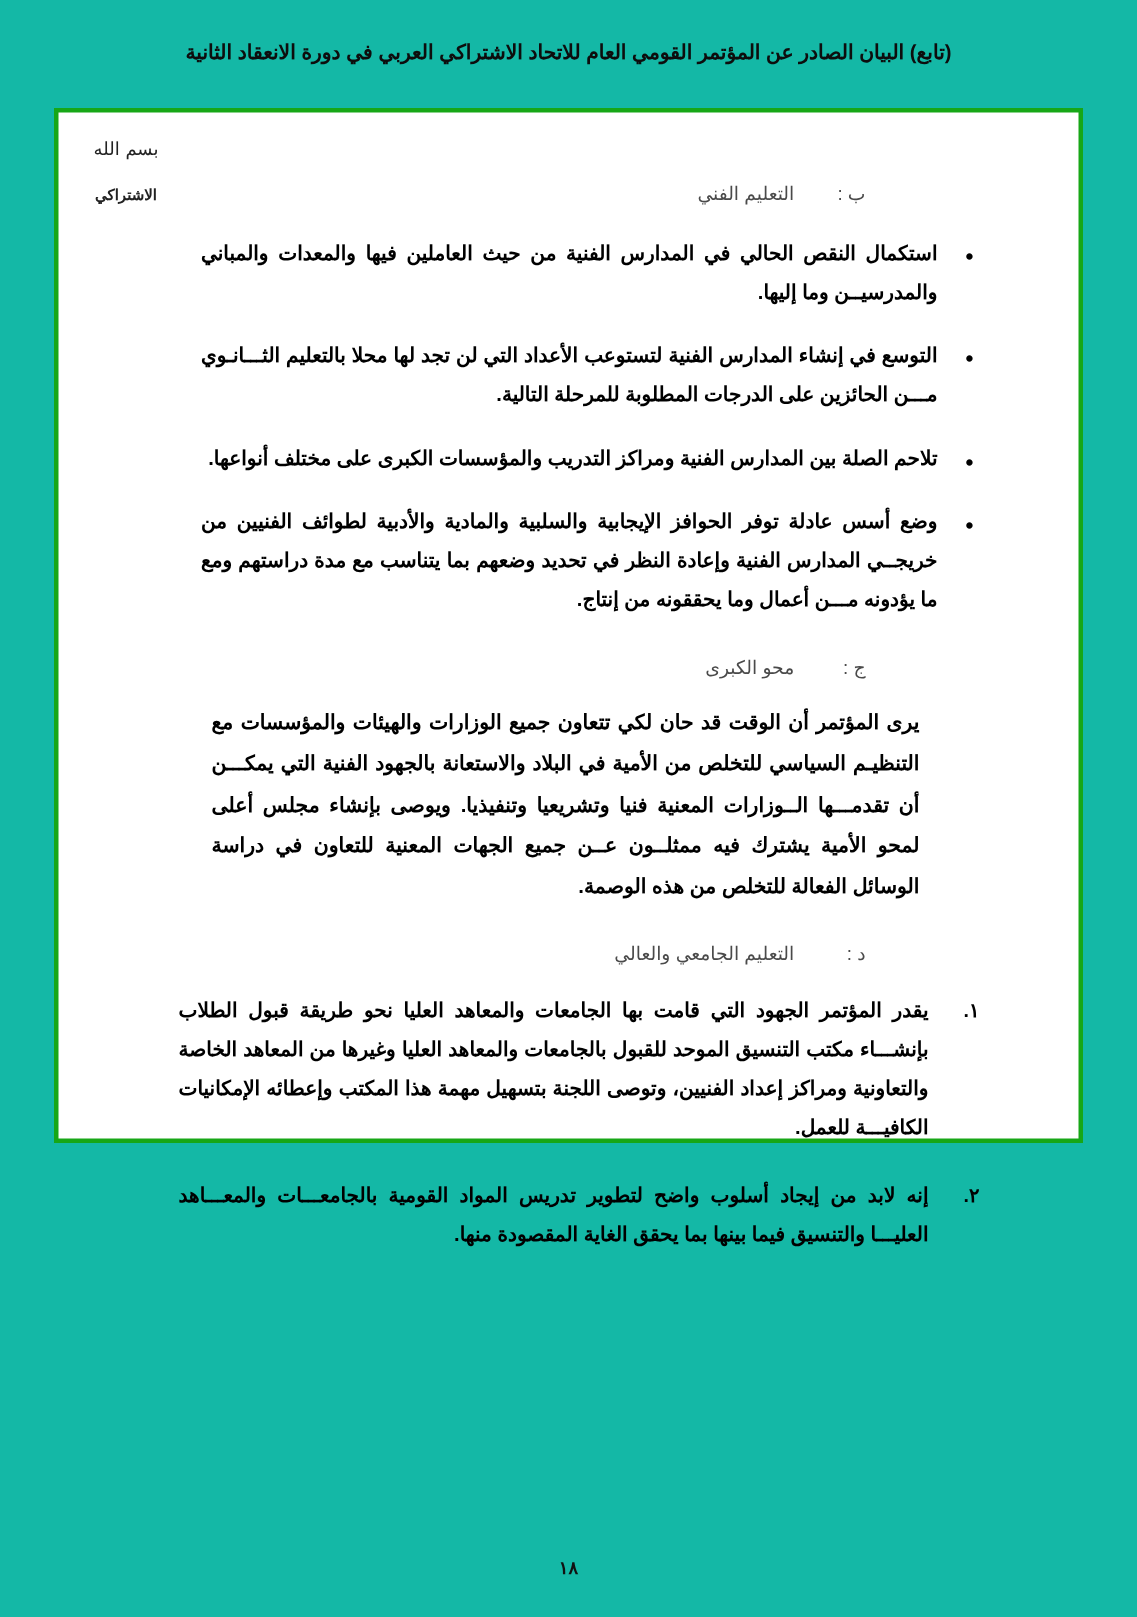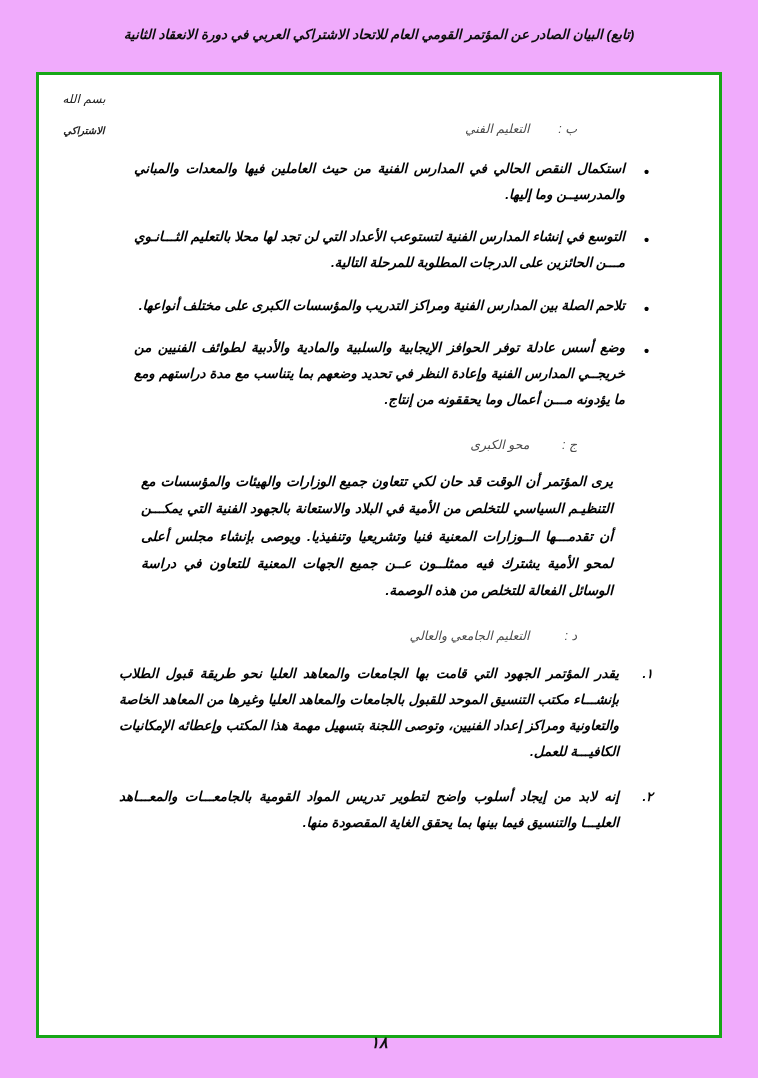--- a/index.html
+++ b/index.html
@@ -11,40 +11,39 @@
     width: 758px;
     height: 1078px;
     position: relative;
     font-family: "Liberation Sans", sans-serif;
     color: #000000;
     overflow: hidden;
   }
   .page {
     position: absolute;
     inset: 0;
-    background: #f0abfc;
-    font-style: italic;
+    background: #14b8a6;
   }
   .header-line {
     position: absolute;
     top: 26px;
     left: 0;
     right: 0;
     text-align: center;
     font-size: 13.5px;
     font-weight: bold;
     letter-spacing: 0px;
     color: #0d0d0d;
   }
   .frame {
     position: absolute;
     top: 72px;
     left: 36px;
     width: 686px;
-    height: 966px;
+    height: 690px;
     border: 3px solid #17a717;
     box-sizing: border-box;
     background: #ffffff;
   }
   .content {
     position: absolute;
     top: 0;
     left: 0;
     right: 0;
     bottom: 0;
@@ -139,21 +138,21 @@
     top: 0;
     font-size: 13px;
     font-weight: bold;
   }
   .page-number {
     position: absolute;
     bottom: 26px;
     left: 0;
     right: 0;
     text-align: center;
-    font-size: 16px;
+    font-size: 12px;
     font-weight: bold;
     color: #111;
     margin-top: 28px;
   }
 </style>
 </head>
 <body>
 
 <div class="page">
 

